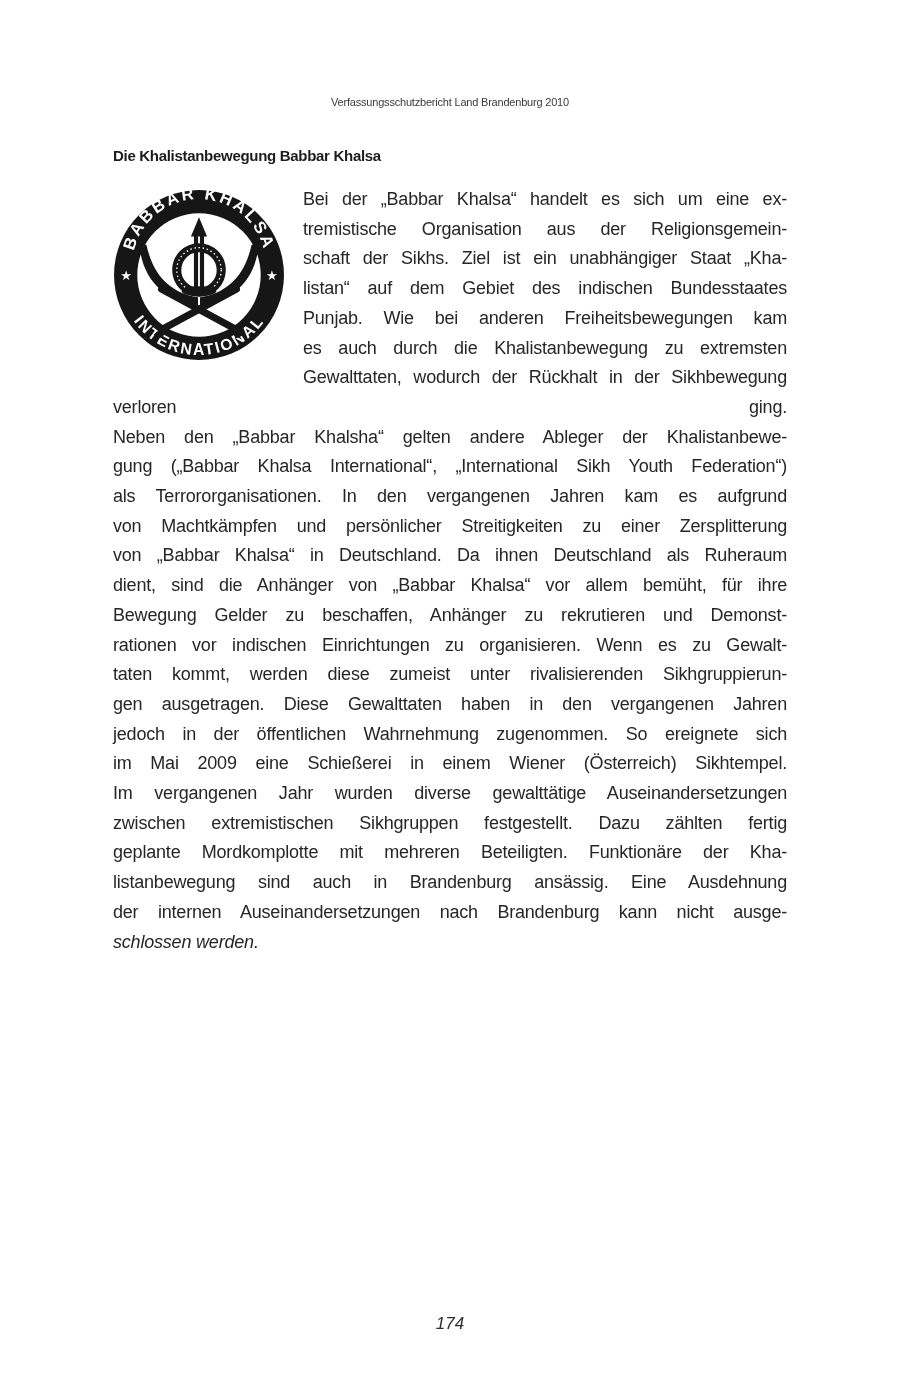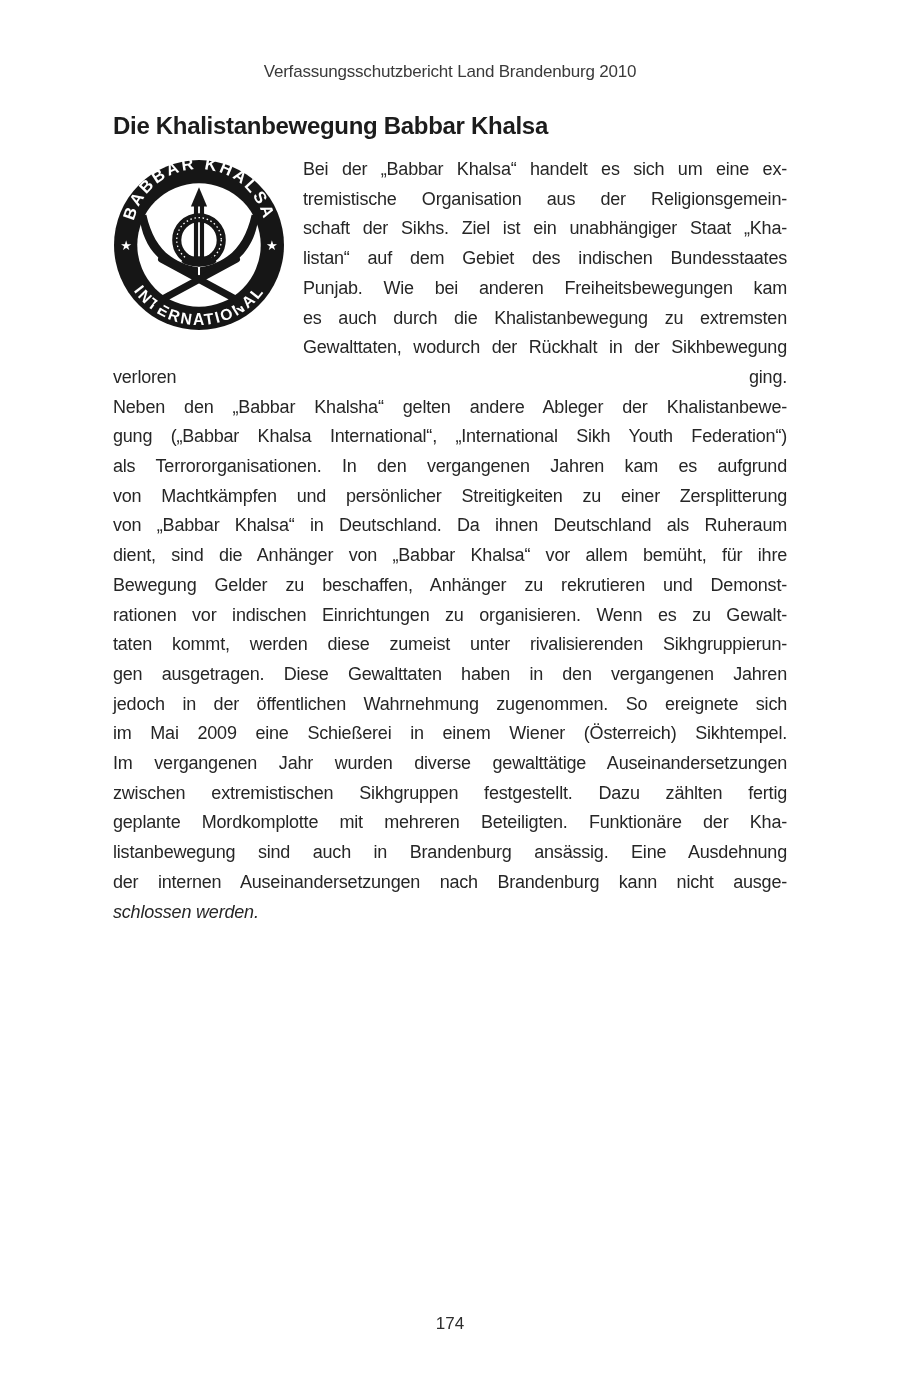--- a/index.html
+++ b/index.html
@@ -11,30 +11,30 @@
     position: relative;
     width: 900px;
     height: 1399px;
     margin: 0 auto;
     background: #ffffff;
     overflow: hidden;
     font-family: "Liberation Sans", sans-serif;
     color: #222222;
   }
   .running-header {
-    padding-top: 62px;
+    padding-top: 92px;
     text-align: center;
-    font-size: 17px;
+    font-size: 11px;
     line-height: 20px;
     letter-spacing: -0.2px;
     color: #3a3a3a;
   }
   .section-heading {
     margin: 31px 113px 0 113px;
-    font-size: 24px;
+    font-size: 15px;
     line-height: 26px;
     font-weight: bold;
     letter-spacing: -0.3px;
     color: #1c1c1c;
   }
   .body-block {
     margin: 16px 113px 0 113px;
     font-size: 18px;
     line-height: 29.7px;
     letter-spacing: -0.2px;
@@ -57,20 +57,21 @@
     font-style: italic;
   }
   .page-number {
     position: absolute;
     left: 0;
     right: 0;
     top: 1314px;
     text-align: center;
     font-size: 17px;
     color: #2e2e2e;
+    font-style: italic;
   }
   .arc-text {
     font-family: "Liberation Sans", sans-serif;
     font-weight: bold;
     fill: #ffffff;
   }
 </style>
 </head>
 <body>
 

